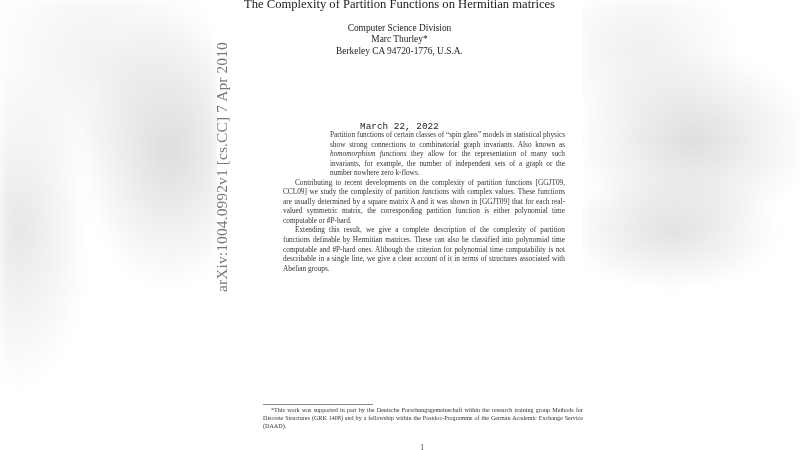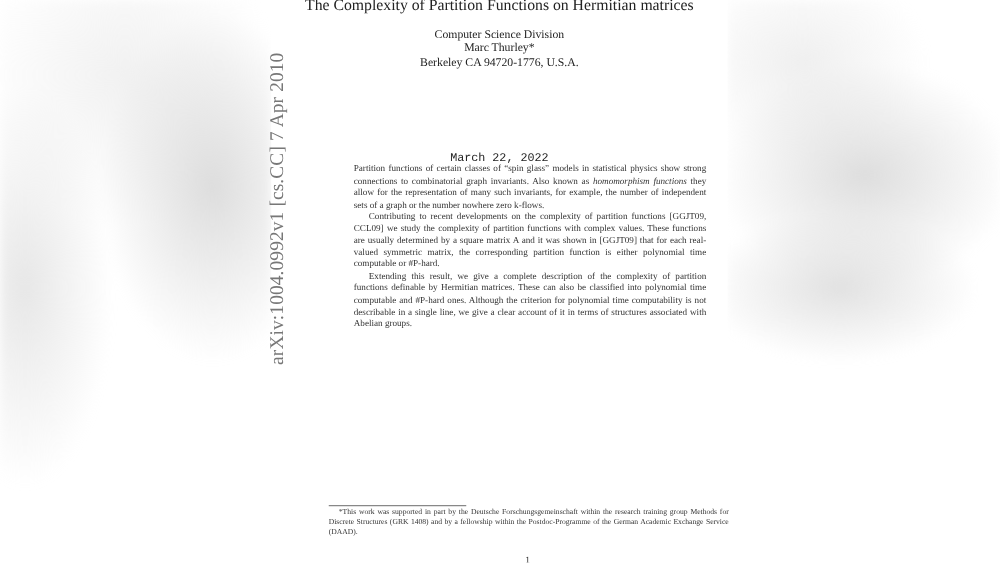--- a/index.html
+++ b/index.html
@@ -56,21 +56,21 @@
     .abstract-heading {
       position: absolute; left: 0; top: 119px; width: 365px; text-align: center;
       font-family: "Liberation Serif", serif; font-weight: bold; font-size: 8px; color: #222;
     }
     .abstract {
       position: absolute; left: 66px; top: 130px; width: 282px;
       font-family: "Liberation Serif", serif; font-size: 7.3px; line-height: 9.55px;
       color: #333; text-align: justify;
     }
     .abstract p { margin: 0; text-indent: 12px; }
-    .abstract p.first { text-indent: 0; }
+    .abstract p.first { text-indent: 0; margin-left: 47px; }
     .abstract em { font-style: italic; }
     .footnote-rule {
       position: absolute; left: 46px; top: 404px; width: 110px; height: 0;
       border-top: 0.8px solid #888;
     }
     .footnote {
       position: absolute; left: 46px; top: 406px; width: 320px;
       font-family: "Liberation Serif", serif; font-size: 6.1px; line-height: 8.1px;
       color: #333; text-align: justify;
     }

